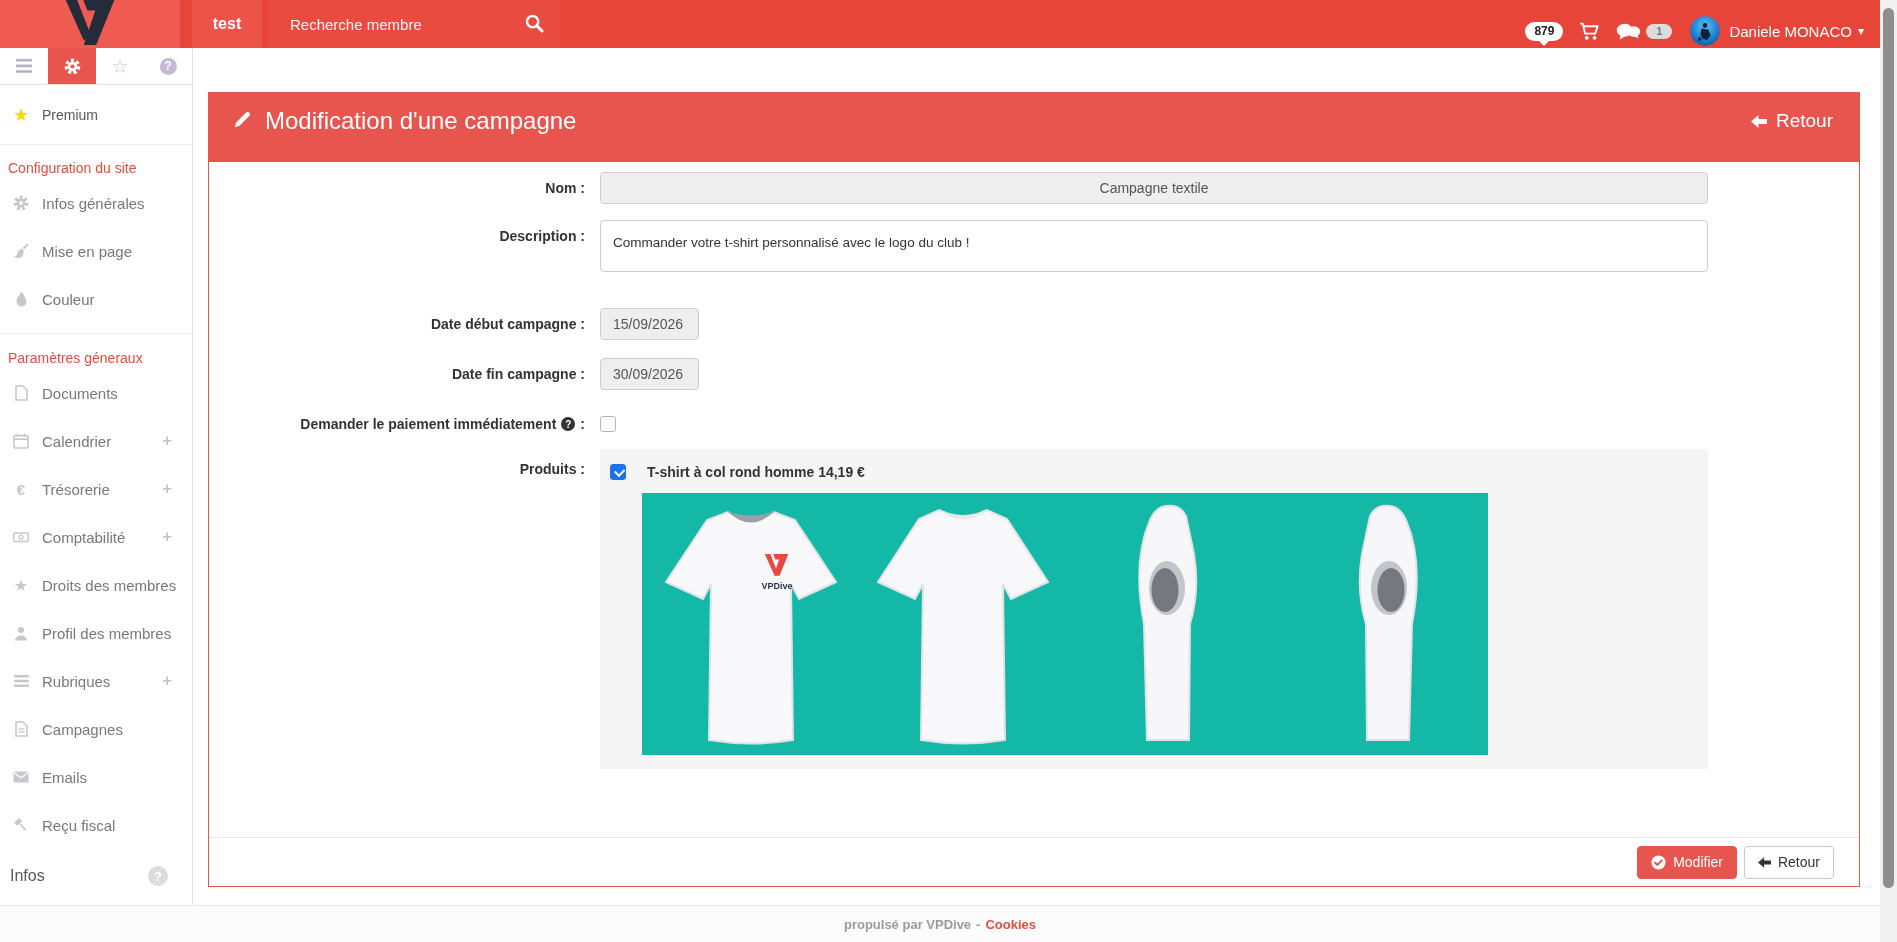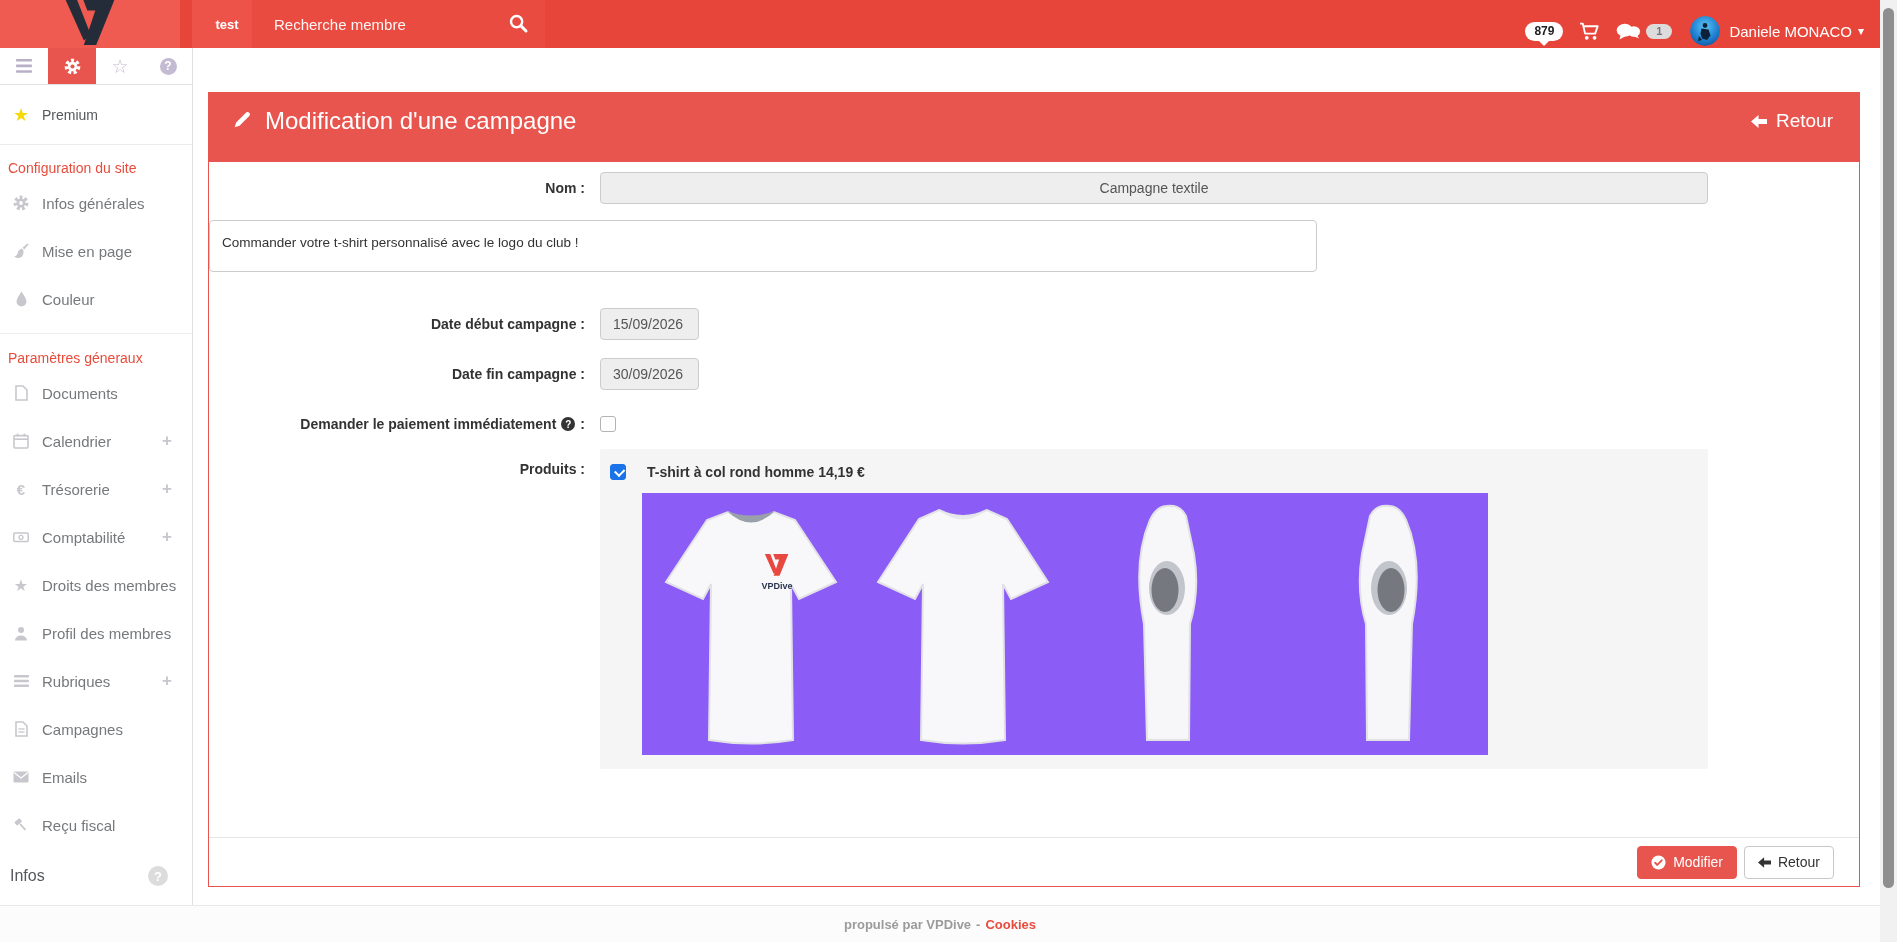--- a/index.html
+++ b/index.html
@@ -2,22 +2,22 @@
 <html><head>
 <meta charset="utf-8">
 <style>
   * { margin:0; padding:0; box-sizing:border-box; }
   html,body { width:1897px; height:942px; }
   body { font-family:"Liberation Sans", sans-serif; background:#fff; position:relative; overflow:hidden; }
 
   
   .topbar { position:absolute; left:0; top:0; width:1880px; height:48px; background:#e8453a; z-index:5; }
   .logo-block { position:absolute; left:0; top:0; width:180px; height:48px; background:#ef5a51; display:flex; align-items:center; justify-content:center; }
-  .test-tab { position:absolute; left:192px; top:0; width:70px; height:48px; background:#ee5349; color:#fff; font-weight:bold; font-size:13px; display:flex; align-items:center; justify-content:center; cursor:pointer; }
-  .search-seg { position:absolute; left:252px; top:0; width:293px; height:48px; background:#ea4b40; }
+  .test-tab { position:absolute; left:192px; top:0; width:70px; height:48px; background:#ee5349; color:#fff; font-weight:bold; font-size:16px; display:flex; align-items:center; justify-content:center; cursor:pointer; }
+  .search-seg { position:absolute; left:268px; top:0; width:293px; height:48px; background:#ea4b40; }
   .search-input { width:100%; height:100%; background:transparent; border:none; outline:none; color:#fff; font-size:15px; padding:0 48px 0 22px; font-family:"Liberation Sans", sans-serif; }
   .search-input::placeholder { color:#fff; opacity:.95; }
   .search-icon { position:absolute; right:16px; top:13px; cursor:pointer; }
   .top-right { position:absolute; right:16px; top:0; height:62px; display:flex; align-items:center; }
   .badge-credits { position:relative; background:#fff; border-radius:10px; padding:2px 9px 3px; font-size:12px; font-weight:bold; color:#222; cursor:pointer; }
   .badge-credits::after { content:""; position:absolute; left:50%; bottom:-5px; transform:translateX(-50%); border:6px solid transparent; border-top:6px solid #fff; border-bottom:none; }
   .tb-ic { margin-left:16px; cursor:pointer; display:flex; align-items:center; }
   .count-pill { margin-left:5px; background:#dddcdc; border-radius:8px; min-width:26px; height:15px; display:flex; align-items:center; justify-content:center; font-size:11px; font-weight:bold; color:#777; cursor:pointer; }
   .avatar { margin-left:18px; width:30px; height:30px; border-radius:50%; overflow:hidden; cursor:pointer; flex:none; }
   .user-name { margin-left:9px; color:#fff; font-size:15px; cursor:pointer; }
@@ -59,21 +59,21 @@
   .frow.top-align { align-items:flex-start; }
   .frow.top-align .flabel { line-height:32px; }
 
   .cb { width:16px; height:16px; border-radius:3px; border:1px solid #b3b3b3; background:#fff; cursor:pointer; position:relative; flex:none; }
   .cb[data-checked="true"] { background:#1a73e8; border-color:#1a73e8; }
   .cb[data-checked="true"]::after { content:""; position:absolute; left:3.5px; top:2.5px; width:7px; height:4.5px; border-left:2px solid #fff; border-bottom:2px solid #fff; transform:rotate(-45deg); }
 
   .product-box { width:1108px; height:320px; background:#f5f5f5; border-radius:2px; }
   .product-head { display:flex; align-items:center; gap:21px; padding:15px 0 0 10px; }
   .product-name { font-weight:bold; font-size:14px; color:#333; }
-  .img-strip { position:relative; margin:13px 0 0 42px; width:846px; height:262px; background:#8b5cf6; }
+  .img-strip { position:relative; margin:13px 0 0 42px; width:846px; height:262px; background:#14b8a6; }
   .shirt { position:absolute; top:3px; }
 
   .panel-footer { height:49px; border-top:1px solid #e6e6e6; display:flex; align-items:center; justify-content:flex-end; padding-right:25px; gap:7px; flex:none; }
   .btn { height:33px; display:flex; align-items:center; gap:7px; border-radius:4px; font-size:14px; cursor:pointer; padding:0 13px; font-family:"Liberation Sans", sans-serif; }
   .btn-primary { background:#e8554e; border:1px solid #e8554e; color:#fff; }
   .btn-default { background:#fff; border:1px solid #c8c8c8; color:#333; }
 
   
   .page-footer { position:absolute; left:0; right:17px; bottom:0; height:37px; background:#fcfcfc; border-top:1px solid #e8e8e8; display:flex; align-items:center; justify-content:center; gap:5px; font-size:13px; font-weight:bold; z-index:6; }
   .powered { color:#9b9b9b; }
@@ -327,20 +327,21 @@
     </div>
 
     <div class="form-area">
 
       <div class="frow mb16">
         <div class="flabel">Nom :</div>
         <input class="inp inp-wide" value="Campagne textile" style="">
       </div>
 
       <div class="frow mb36 top-align">
+        <div class="flabel" style="line-height:20px;padding-top:6px;">Description :</div>
         <textarea class="desc-area" style="">Commander votre t-shirt personnalisé avec le logo du club !</textarea>
       </div>
 
       <div class="frow mb18">
         <div class="flabel">Date début campagne :</div>
         <input class="inp inp-date" value="15/09/2026" style="">
       </div>
 
       <div class="frow mb26">
         <div class="flabel">Date fin campagne :</div>

